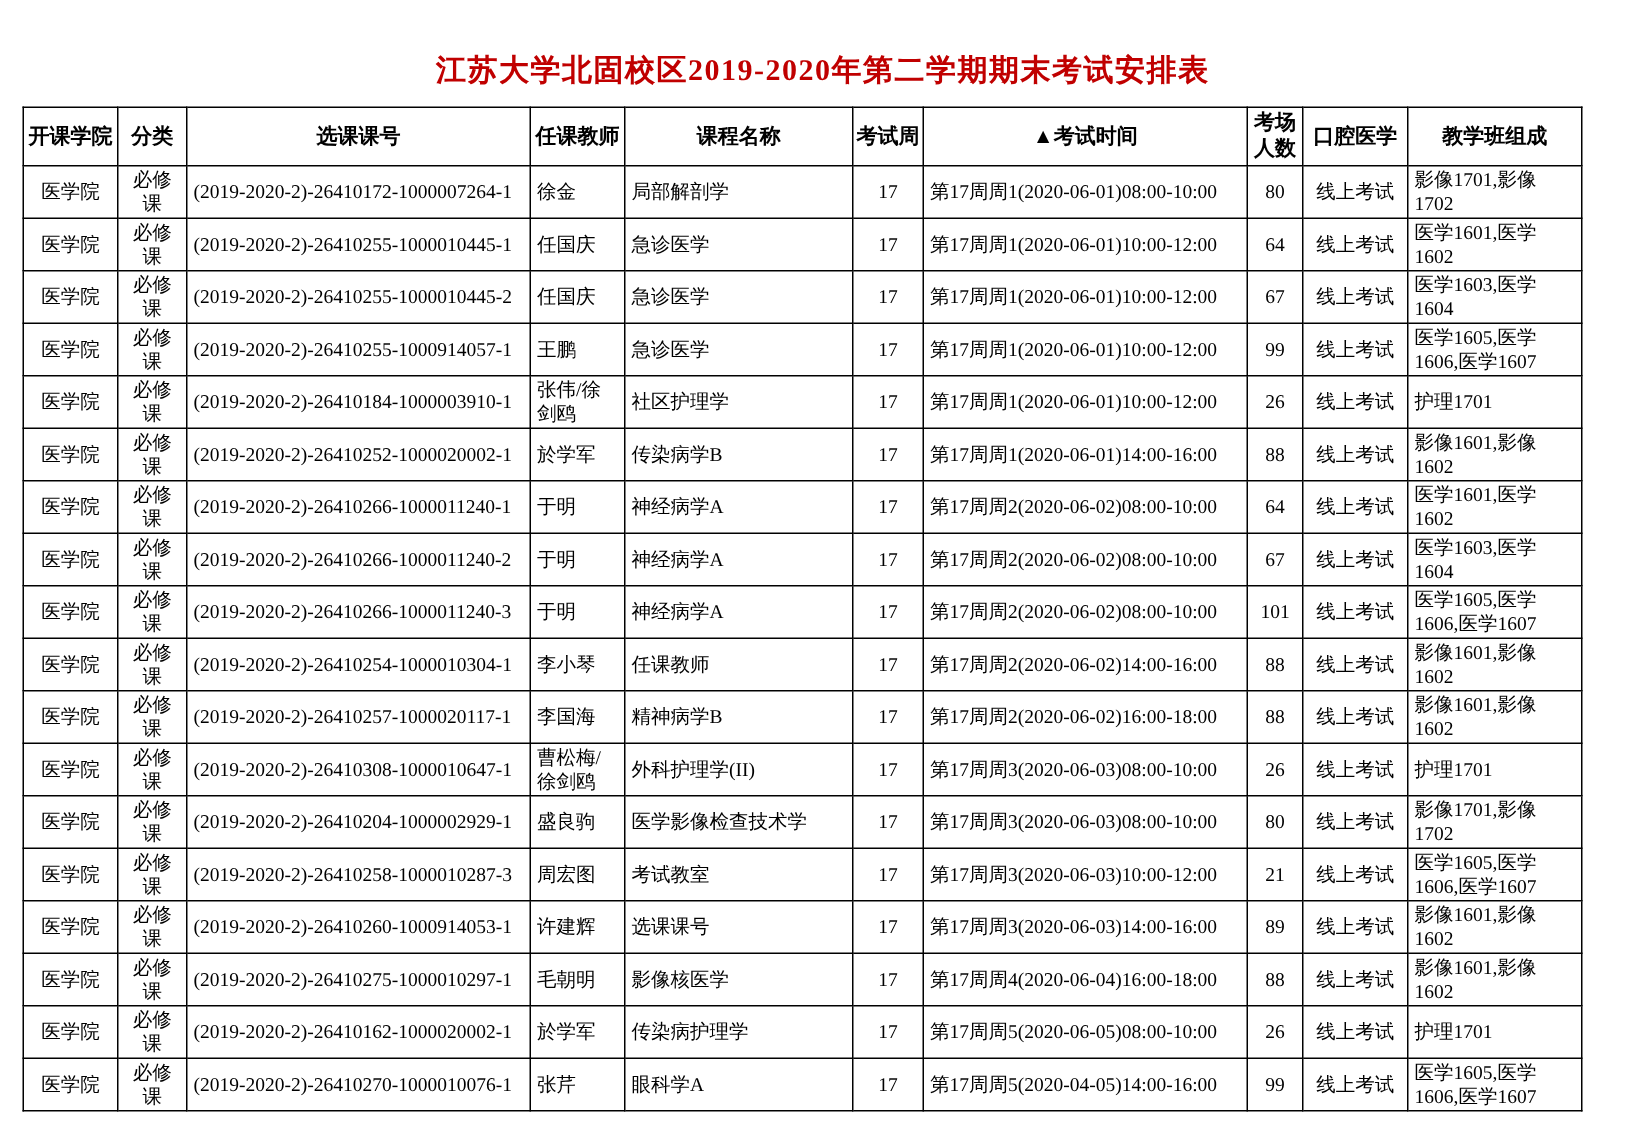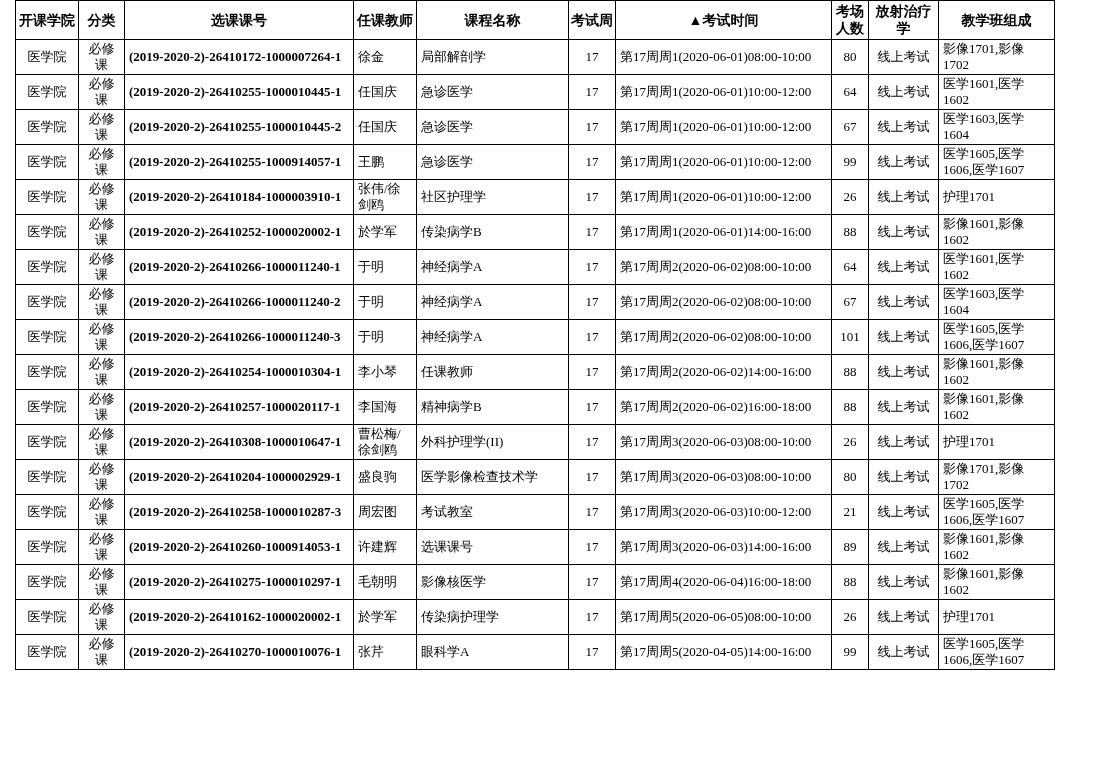--- a/index.html
+++ b/index.html
@@ -45,28 +45,29 @@
     line-height: 17px;
   }
   table.schedule td {
     font-size: 13px;
     line-height: 16px;
     padding: 1px 4px;
     height: 28px;
   }
   td.align-center { text-align: center; }
   td.align-left   { text-align: left; }
-  td.col-course_no { font-size: 12px; letter-spacing: 0; font-weight: bold; }
+  td.col-course_no { font-size: 12px; letter-spacing: 0; }
   td.col-exam_time { white-space: nowrap; }
   td.col-class_group { font-size: 12.5px; }
 </style>
 </head>
 <body>
 
 <div class="page">
+  <h1 class="title" style="color: rgb(192, 0, 0);">江苏大学北固校区2019-2020年第二学期期末考试安排表</h1>
 
   <table class="schedule">
     <colgroup>
         <col style="width: 63px;">
         <col style="width: 46px;">
         <col style="width: 229px;">
         <col style="width: 63px;">
         <col style="width: 152px;">
         <col style="width: 47px;">
         <col style="width: 216px;">
@@ -77,21 +78,21 @@
     <thead>
       <tr>
           <th>开课学院</th>
           <th>分类</th>
           <th>选课课号</th>
           <th>任课教师</th>
           <th>课程名称</th>
           <th>考试周</th>
           <th>▲考试时间</th>
           <th>考场人数</th>
-          <th>放射治疗学</th>
+          <th>口腔医学</th>
           <th>教学班组成</th>
         </tr>
     </thead>
     <tbody>
         <tr>
           <td class="align-center col-college">医学院</td>
           <td class="align-center col-category">必修课</td>
           <td class="align-left col-course_no">(2019-2020-2)-26410172-1000007264-1</td>
           <td class="align-left col-teacher">徐金</td>
           <td class="align-left col-course_name">局部解剖学</td>

